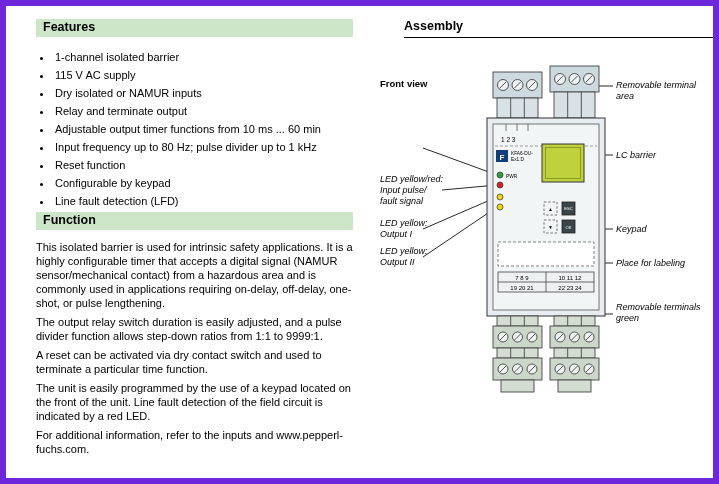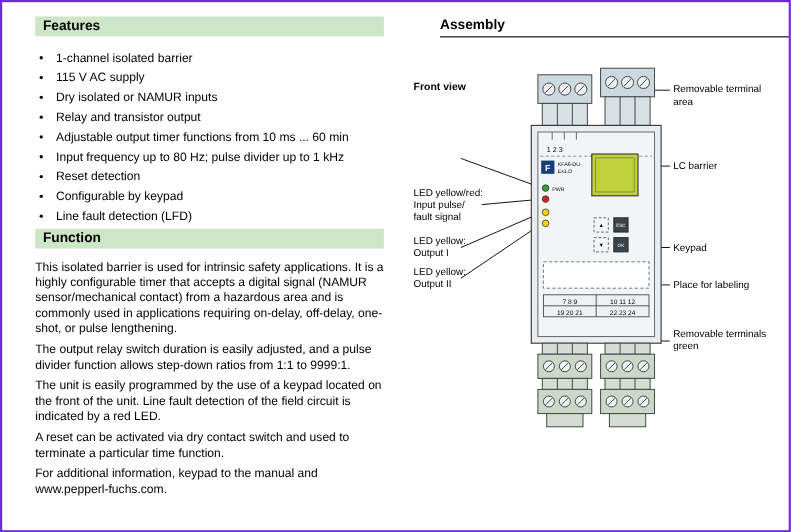--- a/index.html
+++ b/index.html
@@ -5,21 +5,21 @@
   * { margin:0; padding:0; box-sizing:border-box; }
   html,body { background:#ffffff; }
   body {
     width:719px; height:484px;
     font-family:"Liberation Sans", sans-serif;
     color:#000;
     position:relative;
   }
   .page {
     position:absolute; left:0; top:0; width:719px; height:484px;
-    background:#fff; border:2px solid #6d28d9; overflow:hidden;
+    background:#fff; border:6px solid #6d28d9; overflow:hidden;
   }
 
   
   .col-left { position:absolute; left:30px; top:13px; width:317px; }
   .section-bar {
     background:#cde6c8; padding:2px 7px 3px 7px;
     font-size:12.5px; font-weight:bold; line-height:13px;
   }
   .feature-list { list-style:disc; margin:13px 0 1px 17px; font-size:11px; }
   .feature-list li { line-height:14px; margin-bottom:4px; padding-left:2px; }
@@ -30,57 +30,57 @@
   .col-right-head { position:absolute; left:374px; top:13px; width:330px;margin-left:24px; }
   .assembly-title { font-size:12.5px; font-weight:bold; line-height:14px; }
   .assembly-rule { border-top:1px solid #000; margin-top:4px; }
 
   .assembly-area { position:absolute; left:370px; top:50px; width:335px; height:400px; }
   .assembly-svg { position:absolute; left:0; top:0; }
 
   .front-view { position:absolute; left:4px; top:22px; font-size:9.5px; font-weight:bold; }
 
   .callout { position:absolute; font-size:9px; line-height:11px; }
-  .callout span { display:block; }
+  .callout span { display:block;font-style:italic; }
   .co-left  { left:4px;  width:70px; }
   .co-right { left:240px; width:92px; }
   svg text { font-family:"Liberation Sans", sans-serif; }
 </style>
 </head>
 <body>
 
 <div class="page">
 
   <div class="col-left">
 
     <div class="section-bar">
       <span>Features</span>
     </div>
 
     <ul class="feature-list">
       <li>1-channel isolated barrier</li>
       <li>115 V AC supply</li>
       <li>Dry isolated or NAMUR inputs</li>
-      <li>Relay and transistor output</li>
+      <li>Relay and terminate output</li>
       <li>Adjustable output timer functions from 10 ms ... 60 min</li>
       <li>Input frequency up to 80 Hz; pulse divider up to 1 kHz</li>
-      <li>Reset detection</li>
+      <li>Reset function</li>
       <li>Configurable by keypad</li>
       <li>Line fault detection (LFD)</li>
     </ul>
 
     <div class="section-bar">
       <span>Function</span>
     </div>
 
     <p class="body-text first">This isolated barrier is used for intrinsic safety applications. It is a highly configurable timer that accepts a digital signal (NAMUR sensor/mechanical contact) from a hazardous area and is commonly used in applications requiring on-delay, off-delay, one-shot, or pulse lengthening.</p>
     <p class="body-text">The output relay switch duration is easily adjusted, and a pulse divider function allows step-down ratios from 1:1 to 9999:1.</p>
+    <p class="body-text">A reset can be activated via dry contact switch and used to terminate a particular time function.</p>
     <p class="body-text">The unit is easily programmed by the use of a keypad located on the front of the unit. Line fault detection of the field circuit is indicated by a red LED.</p>
-    <p class="body-text">A reset can be activated via dry contact switch and used to terminate a particular time function.</p>
-    <p class="body-text">For additional information, keypad to the manual and www.pepperl-fuchs.com.</p>
+    <p class="body-text">For additional information, refer to the inputs and www.pepperl-fuchs.com.</p>
   </div>
 
   <div class="col-right-head">
     <div class="assembly-title">Assembly</div>
     <div class="assembly-rule"></div>
   </div>
 
   <div class="assembly-area">
 
     <svg class="assembly-svg" width="335" height="400" viewBox="0 0 335 400" xmlns="http://www.w3.org/2000/svg">

